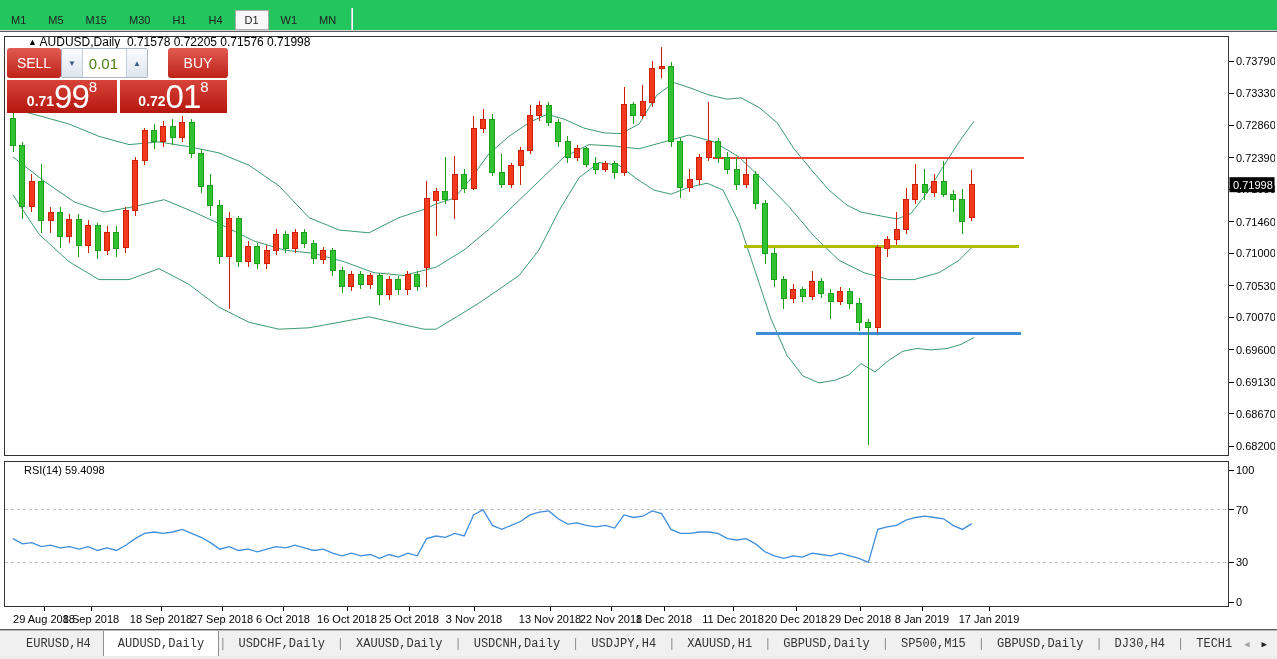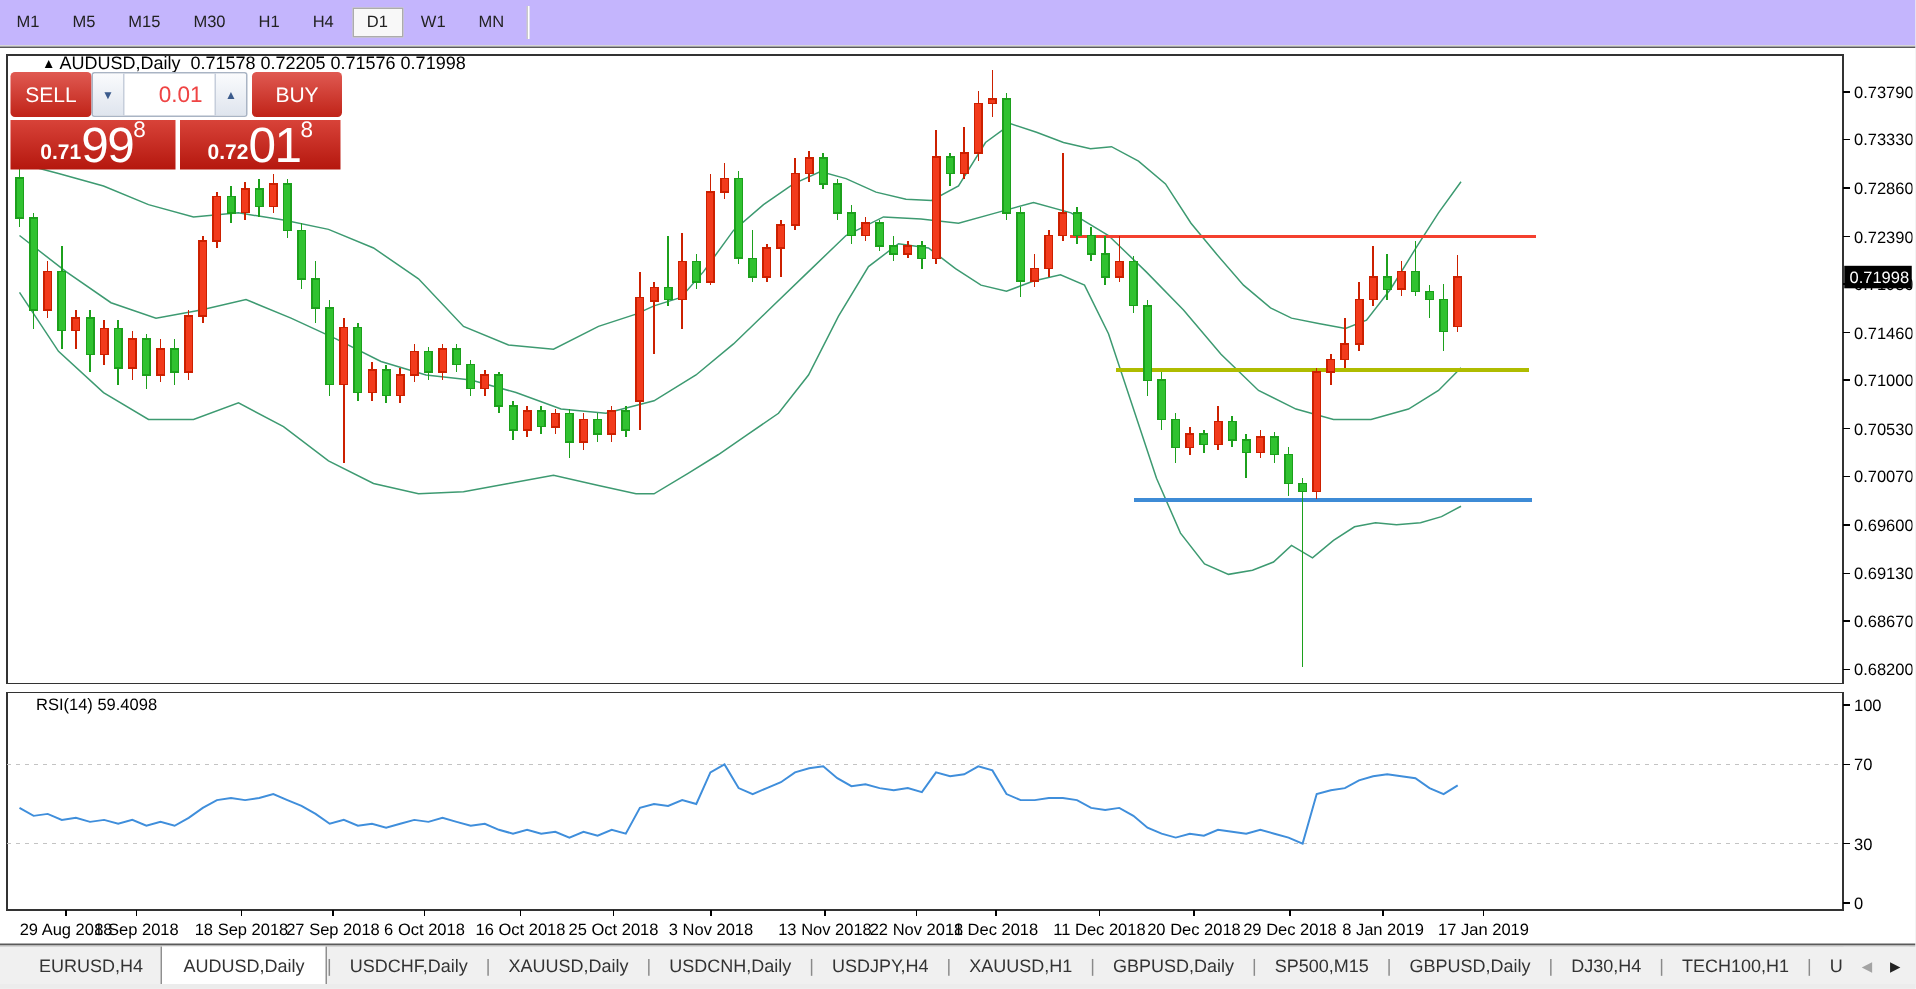--- a/index.html
+++ b/index.html
@@ -1,59 +1,59 @@
 <!DOCTYPE html>
 <html><head>
 <meta charset="utf-8">
 <style>
   html,body{margin:0;padding:0;background:#e9e9e9;width:1277px;height:659px;overflow:hidden;
     font-family:"Liberation Sans",sans-serif;-webkit-font-smoothing:none;}
   #app{position:relative;width:1277px;height:659px;background:#efefef;}
 
   
-  #toolbar{position:absolute;left:0;top:0;width:1277px;height:30px;background:#c4b5fd;
-    border-bottom:1px solid #d6d6d6;display:flex;align-items:center;}
+  #toolbar{position:absolute;left:0;top:0;width:1277px;height:30px;background:#22c55e;
+    border-bottom:1px solid #d6d6d6;display:flex;align-items:flex-end;}
   .tf-btn{font-size:11px;color:#222;padding:3px 9px;margin:0 1px;border:1px solid transparent;cursor:default;}
   .tf-btn.active{background:#f8f8f8;border:1px solid #acacac;}
   .tb-sep{width:1px;height:22px;background:#c9c9c9;border-right:1px solid #fff;margin:0 4px;}
 
   
   #chart-window{position:absolute;left:0;top:31px;width:1277px;height:599px;background:#fff;
     border-top:1px solid #5a5a5a;border-bottom:1px solid #5a5a5a;box-sizing:border-box;}
   #chart-svg{position:absolute;left:0;top:0;}
 
   #chart-header{position:absolute;left:28px;top:3px;font-size:12px;color:#000;white-space:pre;}
   #chart-header .arr{font-size:9px;vertical-align:1px;}
 
   
   #trade-panel{position:absolute;left:7px;top:16px;width:221px;}
   #tp-row1{display:flex;height:30px;}
   .tp-btn{color:#fff;font-size:14px;border:none;border-radius:3px;
     background:linear-gradient(#e05a52,#c02318);display:flex;align-items:center;justify-content:center;cursor:pointer;}
   #sell-btn{width:54px;margin-right:0;}
-  #buy-btn{width:60px;margin-left:3px;flex:0 0 auto;}
+  #buy-btn{width:60px;margin-left:20px;flex:0 0 auto;}
   #vol-spinner{flex:1;display:flex;border:1px solid #a9b4c4;background:#fff;border-radius:2px;overflow:hidden;}
   .sp-btn{width:21px;background:linear-gradient(#fafbfd,#dfe5ee);border:none;border-right:1px solid #c6cedb;
     color:#3b5b8c;font-size:8px;cursor:pointer;padding:0;}
   .sp-btn.up{border-right:none;border-left:1px solid #c6cedb;}
-  #vol-value{flex:1;font-size:15px;color:#ef4444;display:flex;align-items:center;justify-content:flex-end;padding-right:8px;}
+  #vol-value{flex:1;font-size:15px;color:#4d7c0f;display:flex;align-items:center;justify-content:flex-end;padding-right:8px;}
   #tp-row2{display:flex;margin-top:2px;height:33px;}
   .px-box{color:#fff;background:linear-gradient(#d84339,#b5170e);display:flex;align-items:flex-end;
     justify-content:center;padding-bottom:1px;cursor:pointer;}
   #sell-px{width:110px;margin-right:3px;}
   #buy-px{width:107px;}
   .px-small{font-size:14px;font-weight:bold;margin-bottom:3px;}
   .px-big{font-size:33px;line-height:30px;letter-spacing:-1px;}
   .px-sup{font-size:15px;align-self:flex-start;margin-top:-2px;}
 
   #rsi-label{position:absolute;left:24px;top:432px;font-size:11px;color:#000;}
 
   
   #tabbar{position:absolute;left:0;top:630px;width:1277px;height:26px;background:#f0f0f0;
-    border-top:1px solid #b9b9b9;display:flex;align-items:center;overflow:hidden;font-size:12px;color:#333;}
+    border-top:1px solid #b9b9b9;display:flex;align-items:center;overflow:hidden;font-size:12px;color:#333;font-family:Liberation Mono, monospace;}
   .tab{padding:3px 12px;white-space:nowrap;cursor:pointer;}
   .tab.active{background:#fff;border:1px solid #8f8f8f;padding:9px 14px;}
   .tab-sep{color:#8a8a8a;}
   #tab-arrows{position:absolute;right:4px;top:0;height:26px;display:flex;align-items:center;background:#f0f0f0;padding-left:6px;}
   .t-arrow{font-size:9px;padding:2px 6px;cursor:pointer;}
   #arrow-left{color:#a3a3a3;}
   #arrow-right{color:#222;}
   #statusbar{position:absolute;left:0;top:656px;width:1277px;height:3px;background:#ececec;}
 </style>
 </head>

